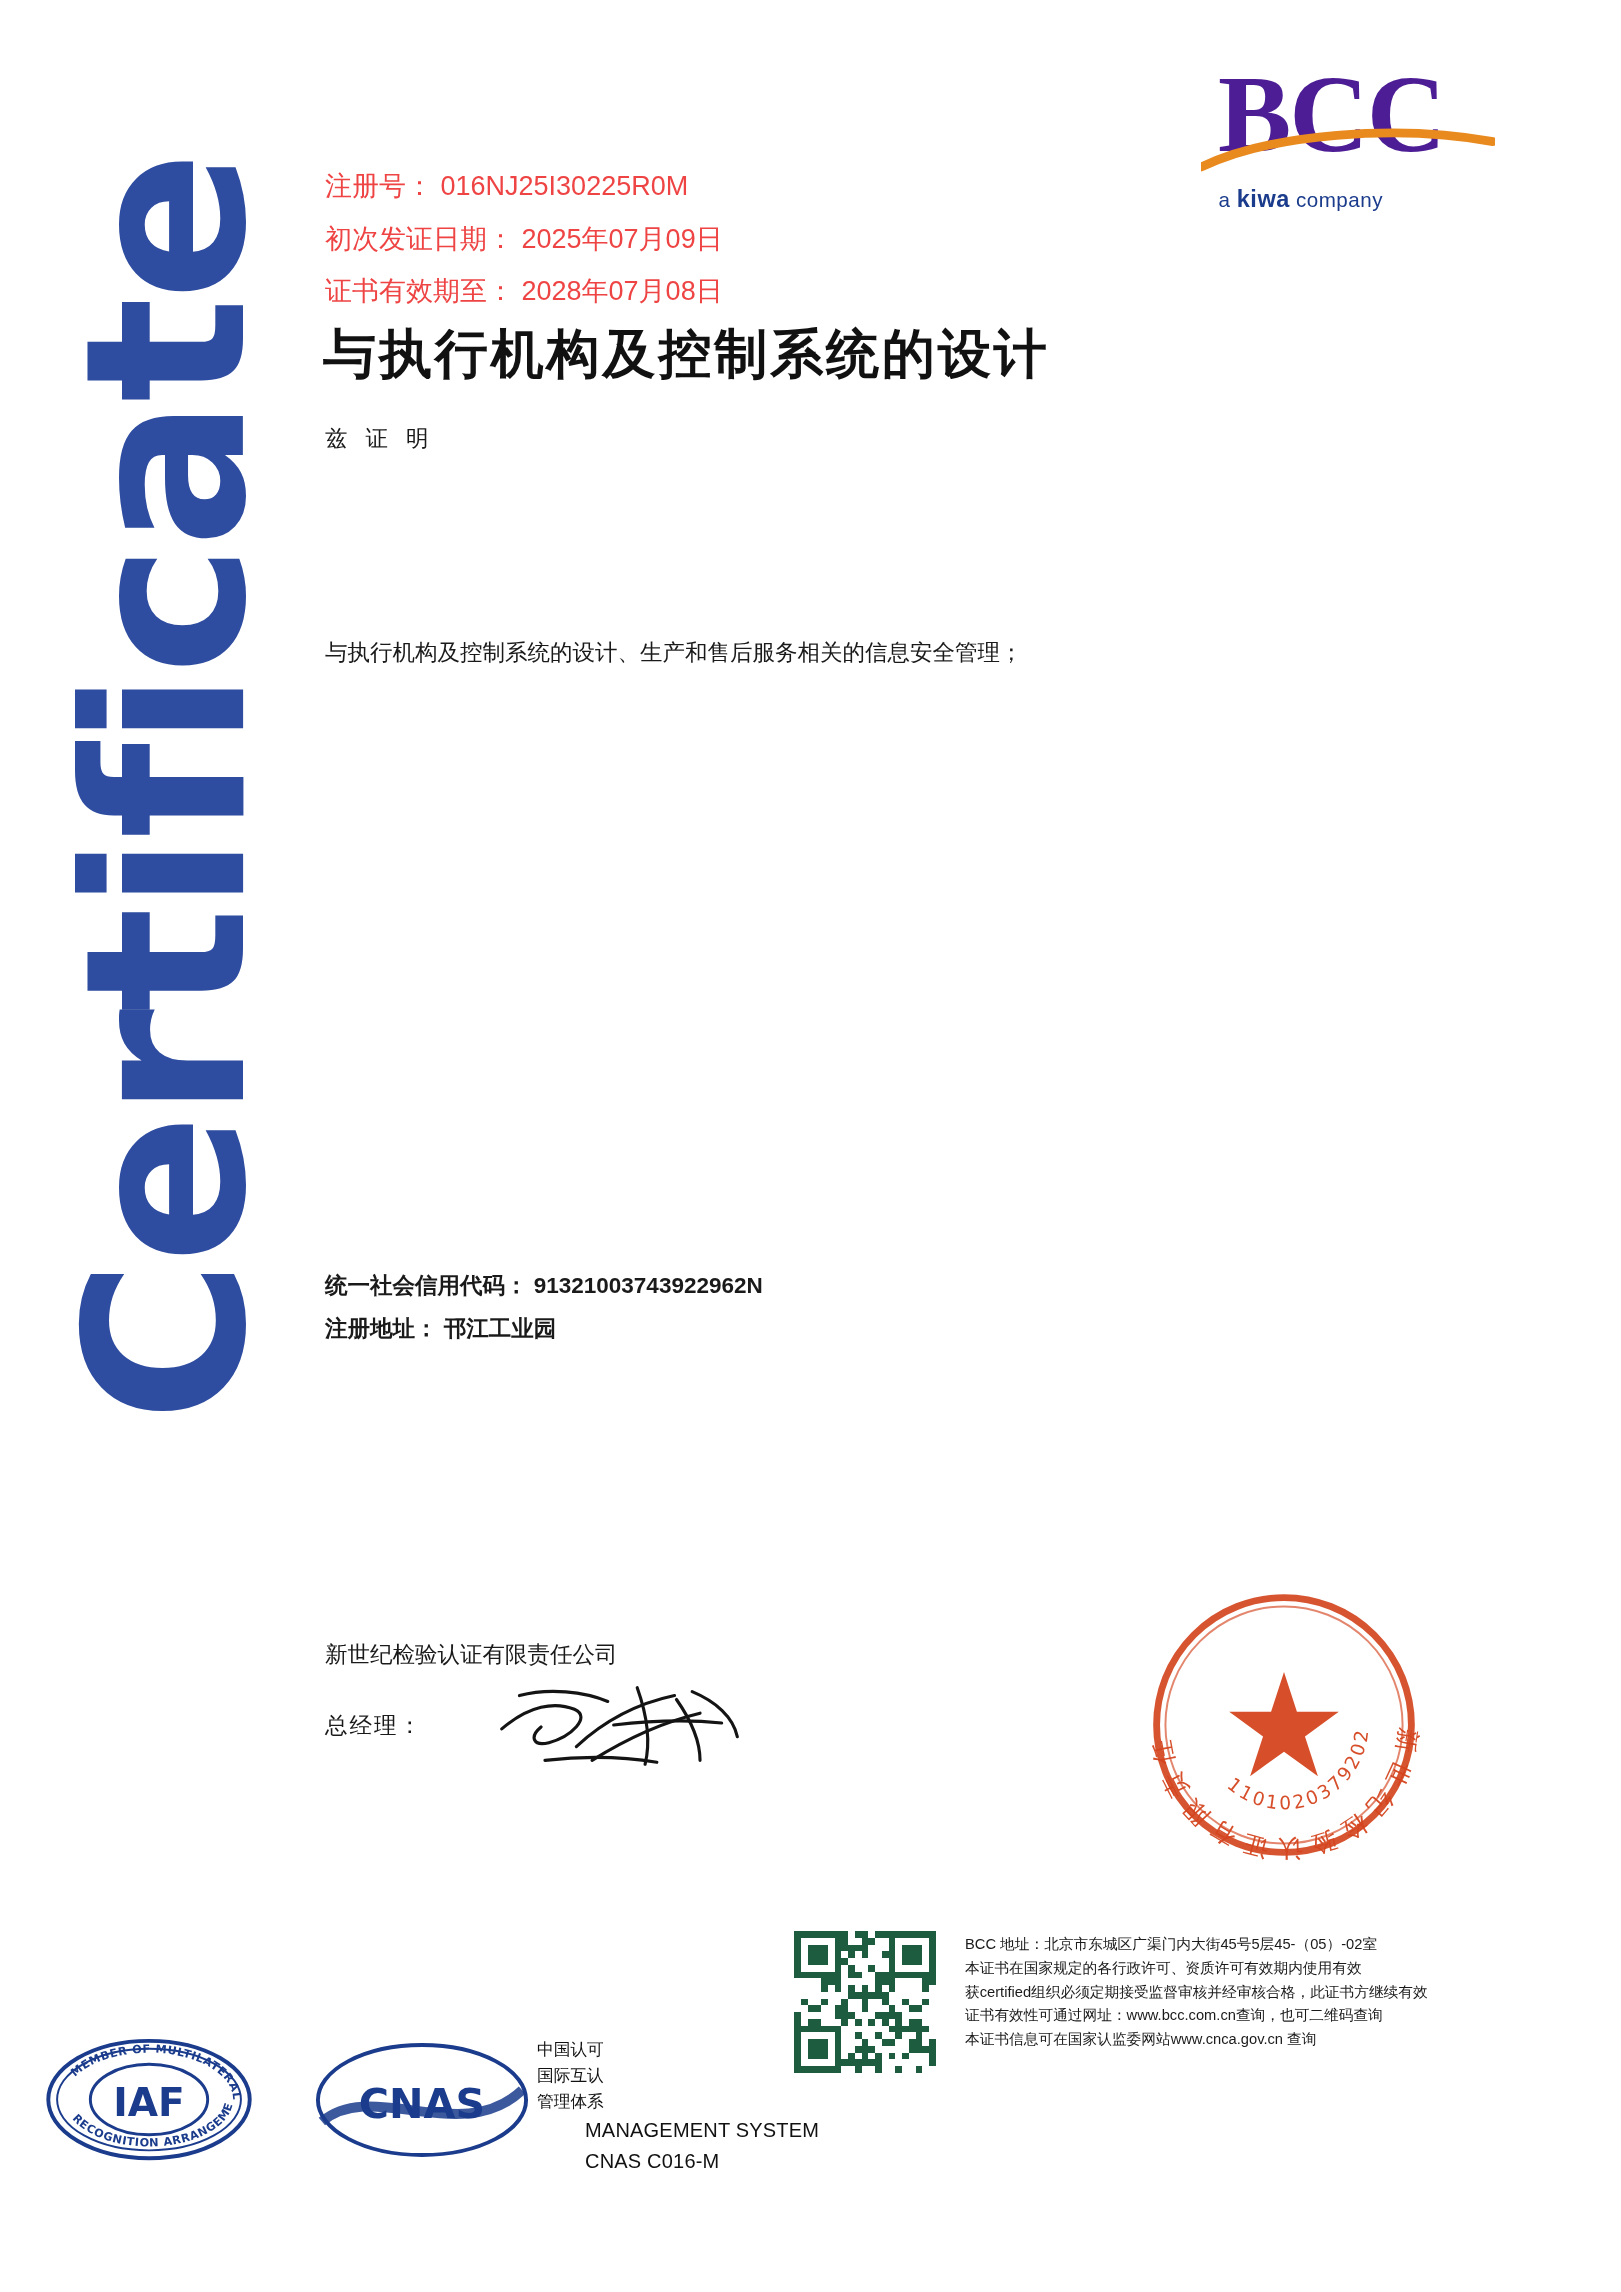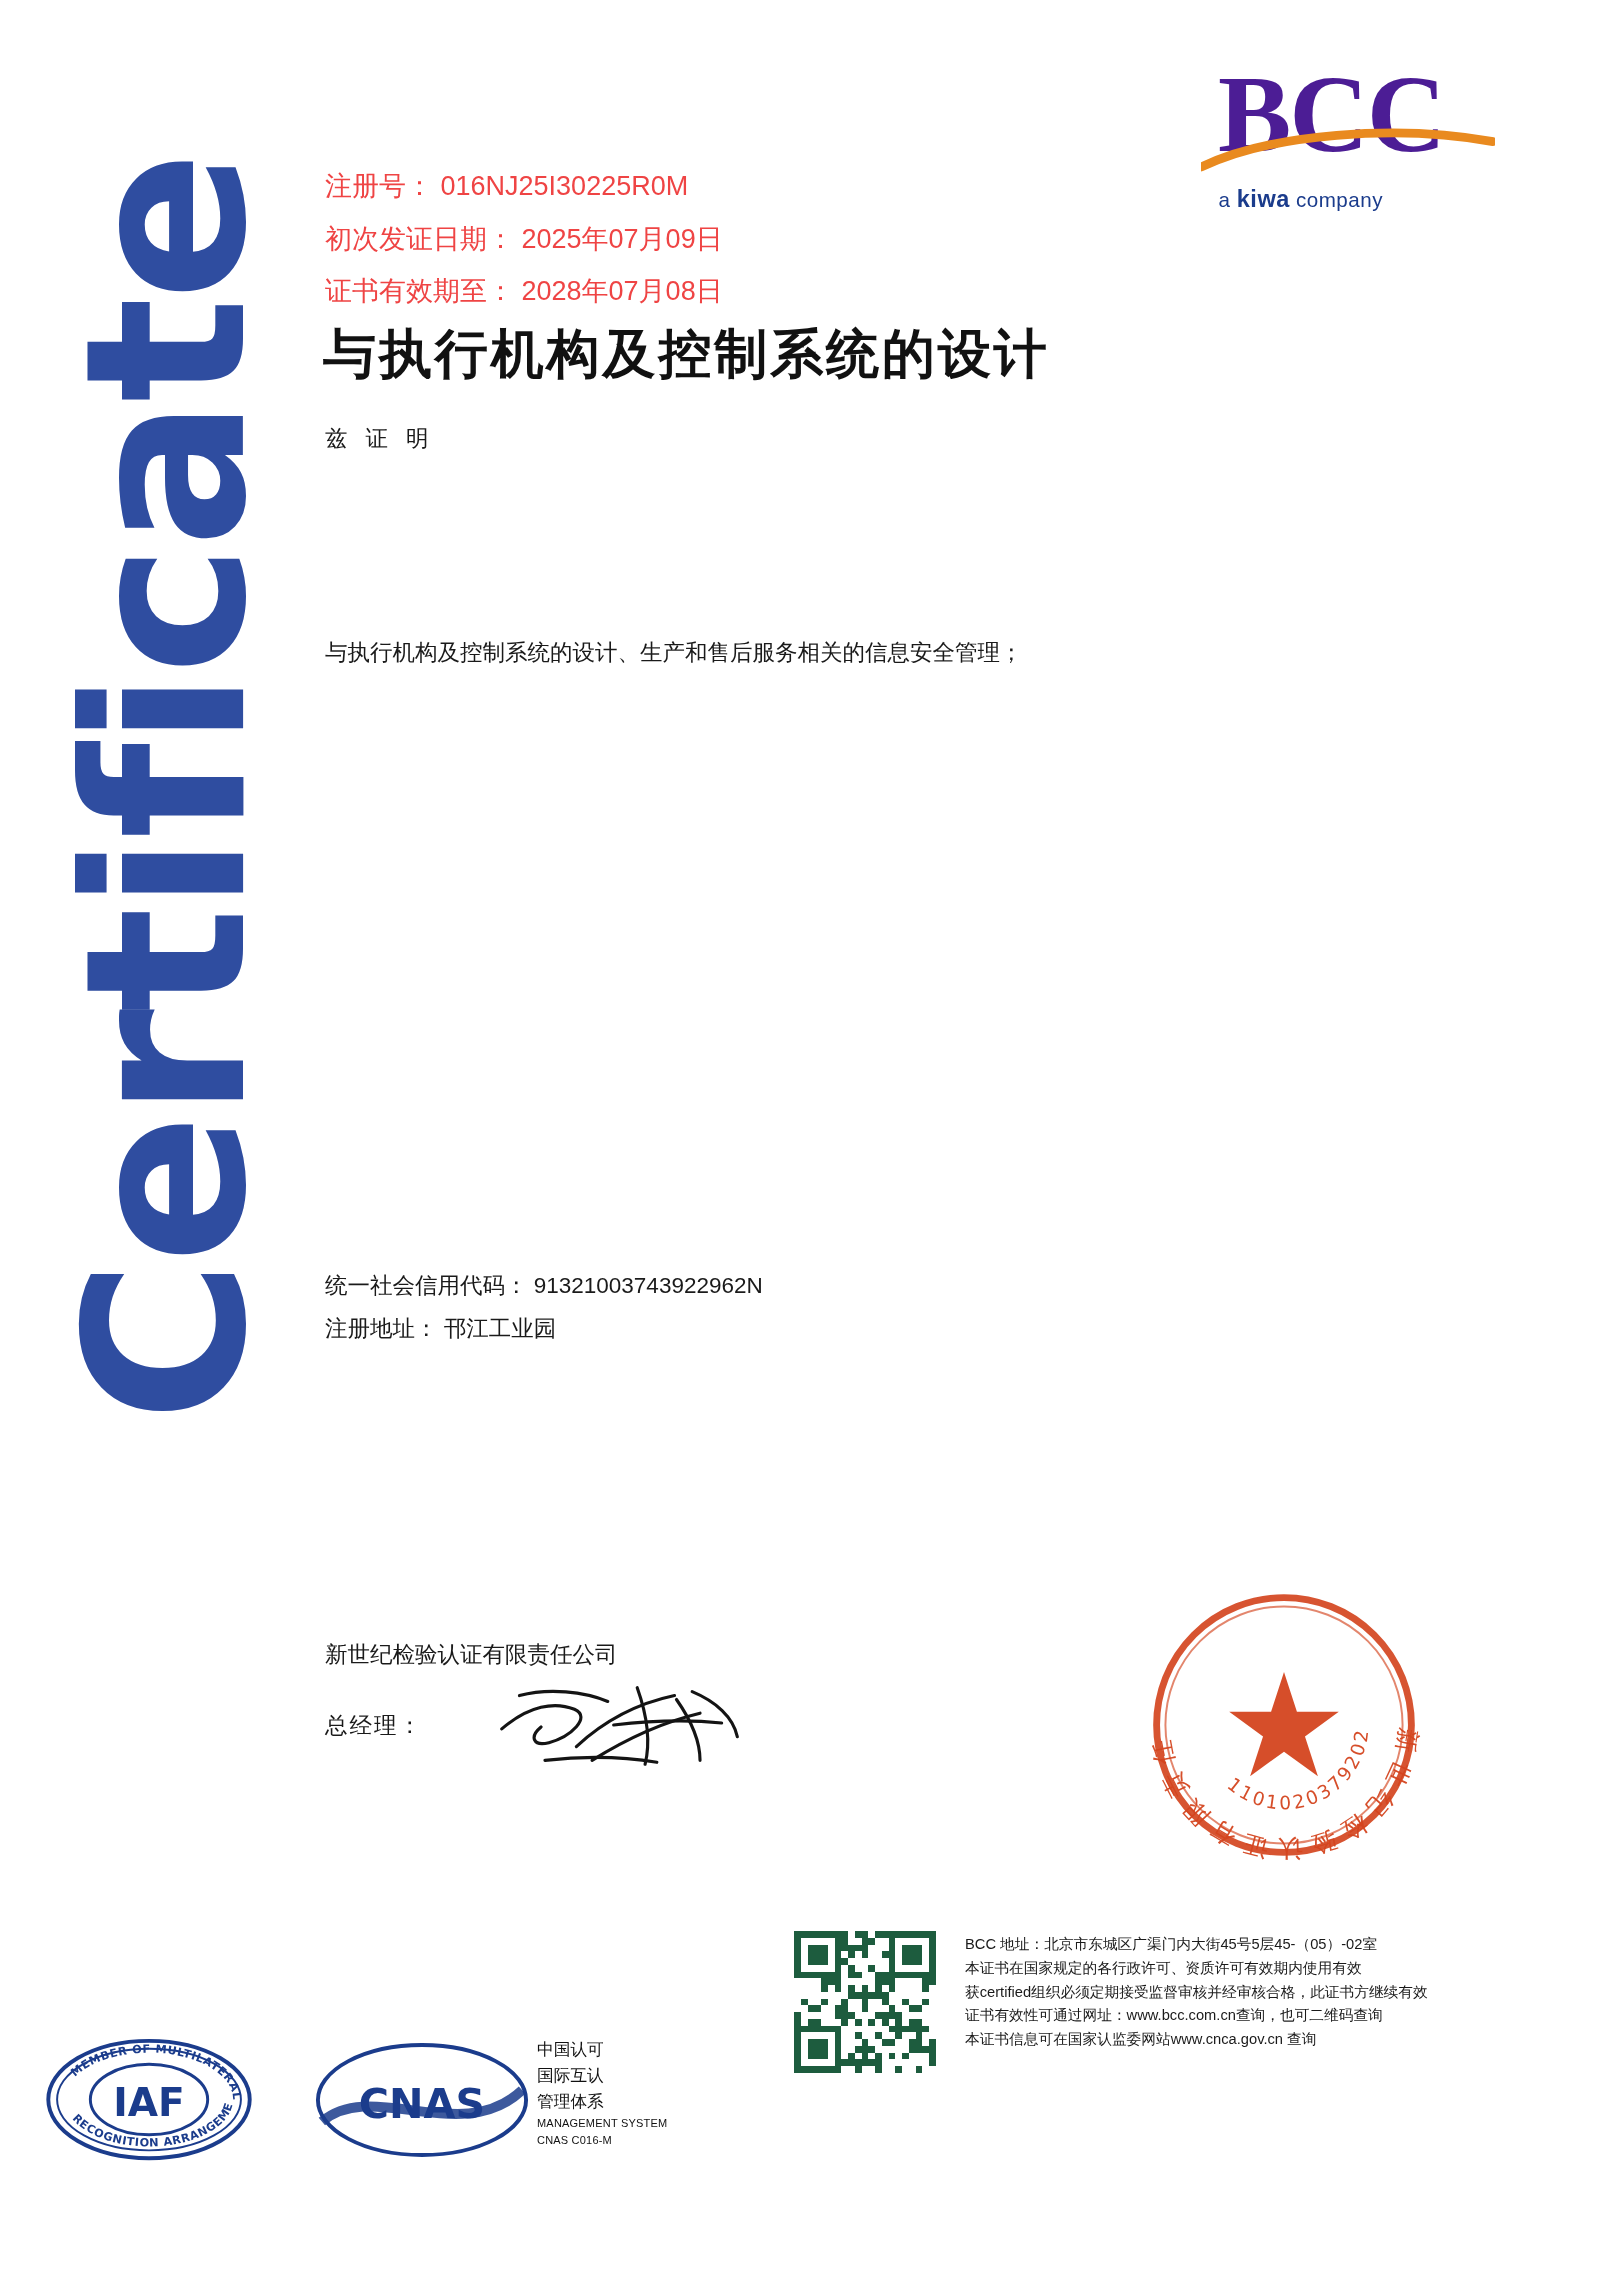--- a/index.html
+++ b/index.html
@@ -132,21 +132,21 @@
 
   
   .reg-block {
     position: absolute;
     left: 325px;
     top: 1264px;
     font-size: 22.5px;
     color: #1a1a1a;
     line-height: 1.92;
   }
-  .reg-block div { white-space: nowrap; }
+  .reg-block div { white-space: nowrap; font-weight: bold; }
 
   
   .issuer {
     position: absolute;
     left: 325px;
     top: 1639px;
     font-size: 22.5px;
     color: #1a1a1a;
   }
   .gm-label {
@@ -228,22 +228,23 @@
 
   .cnas-text {
     position: absolute;
     left: 537px;
     top: 2037px;
     font-size: 16.7px;
     line-height: 1.55;
     color: #111111;
   }
   .cnas-text .en {
-    font-size: 11px;
+    font-size: 20px;
     letter-spacing: 0.2px;
+    margin-left: 48px;
   }
 </style>
 </head>
 <body>
 
 <div class="page">
 
   <div class="vertical-word">Certificate</div>
 
   <div class="bcc-logo">

